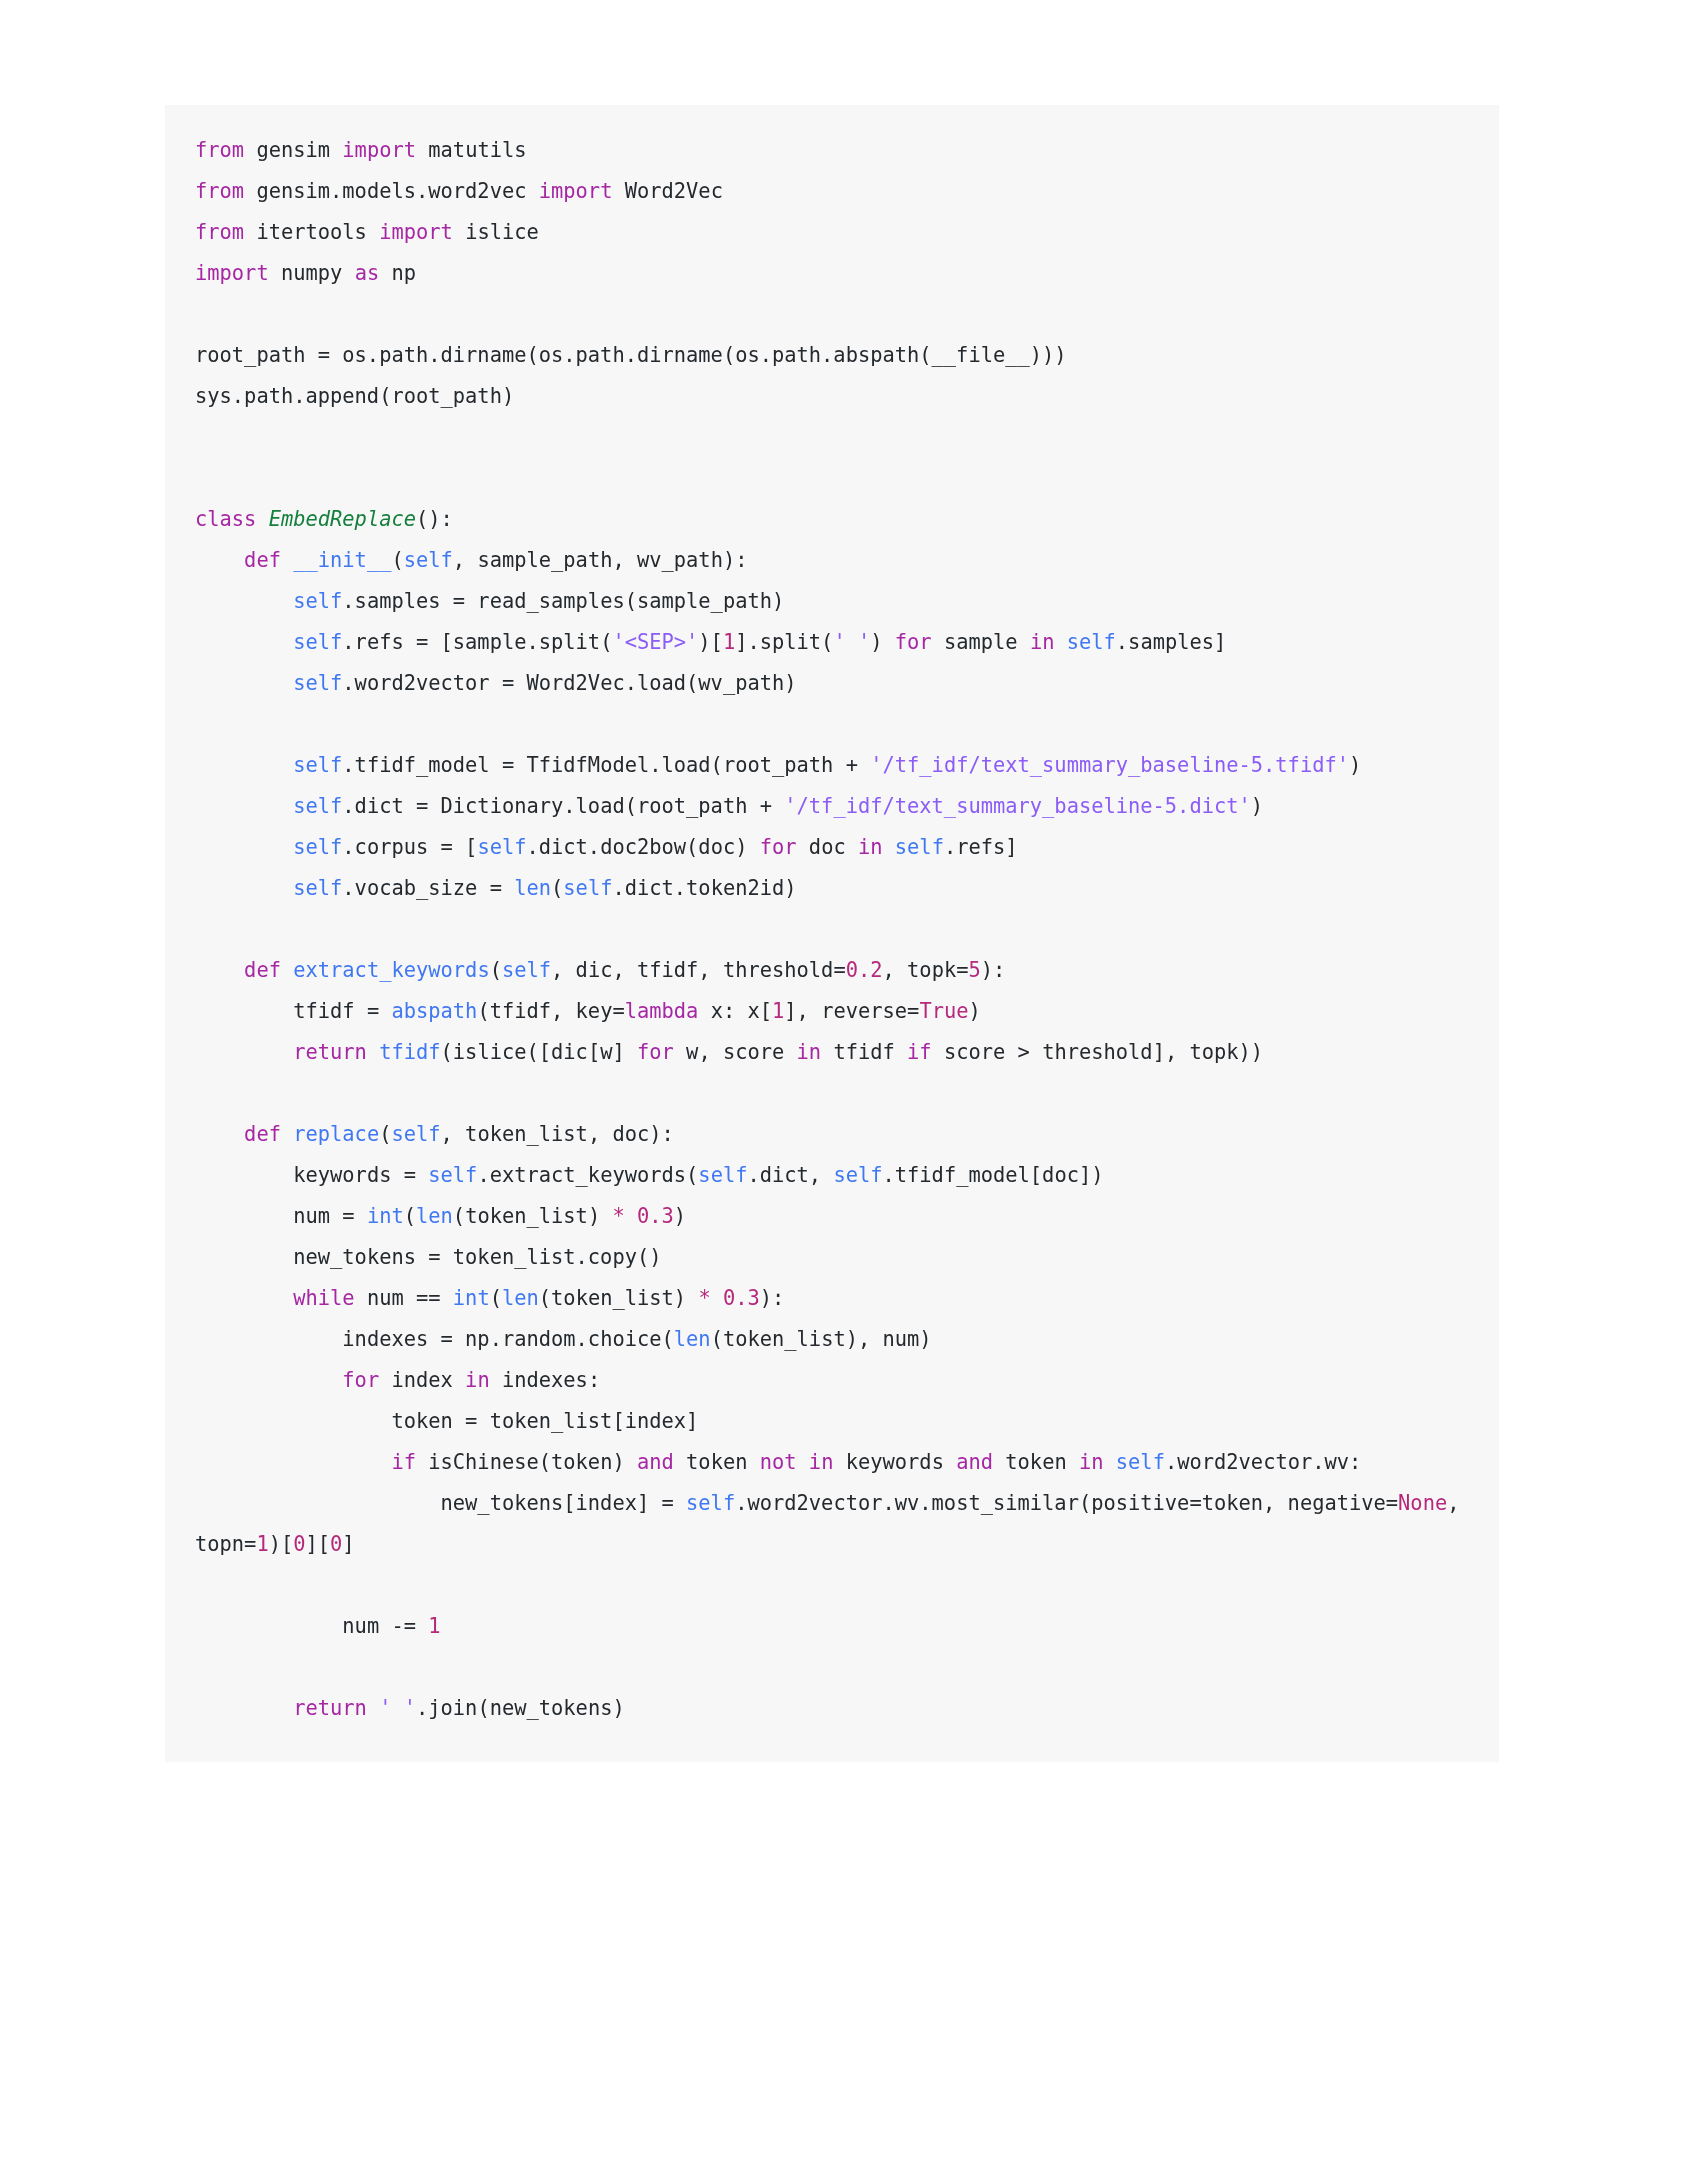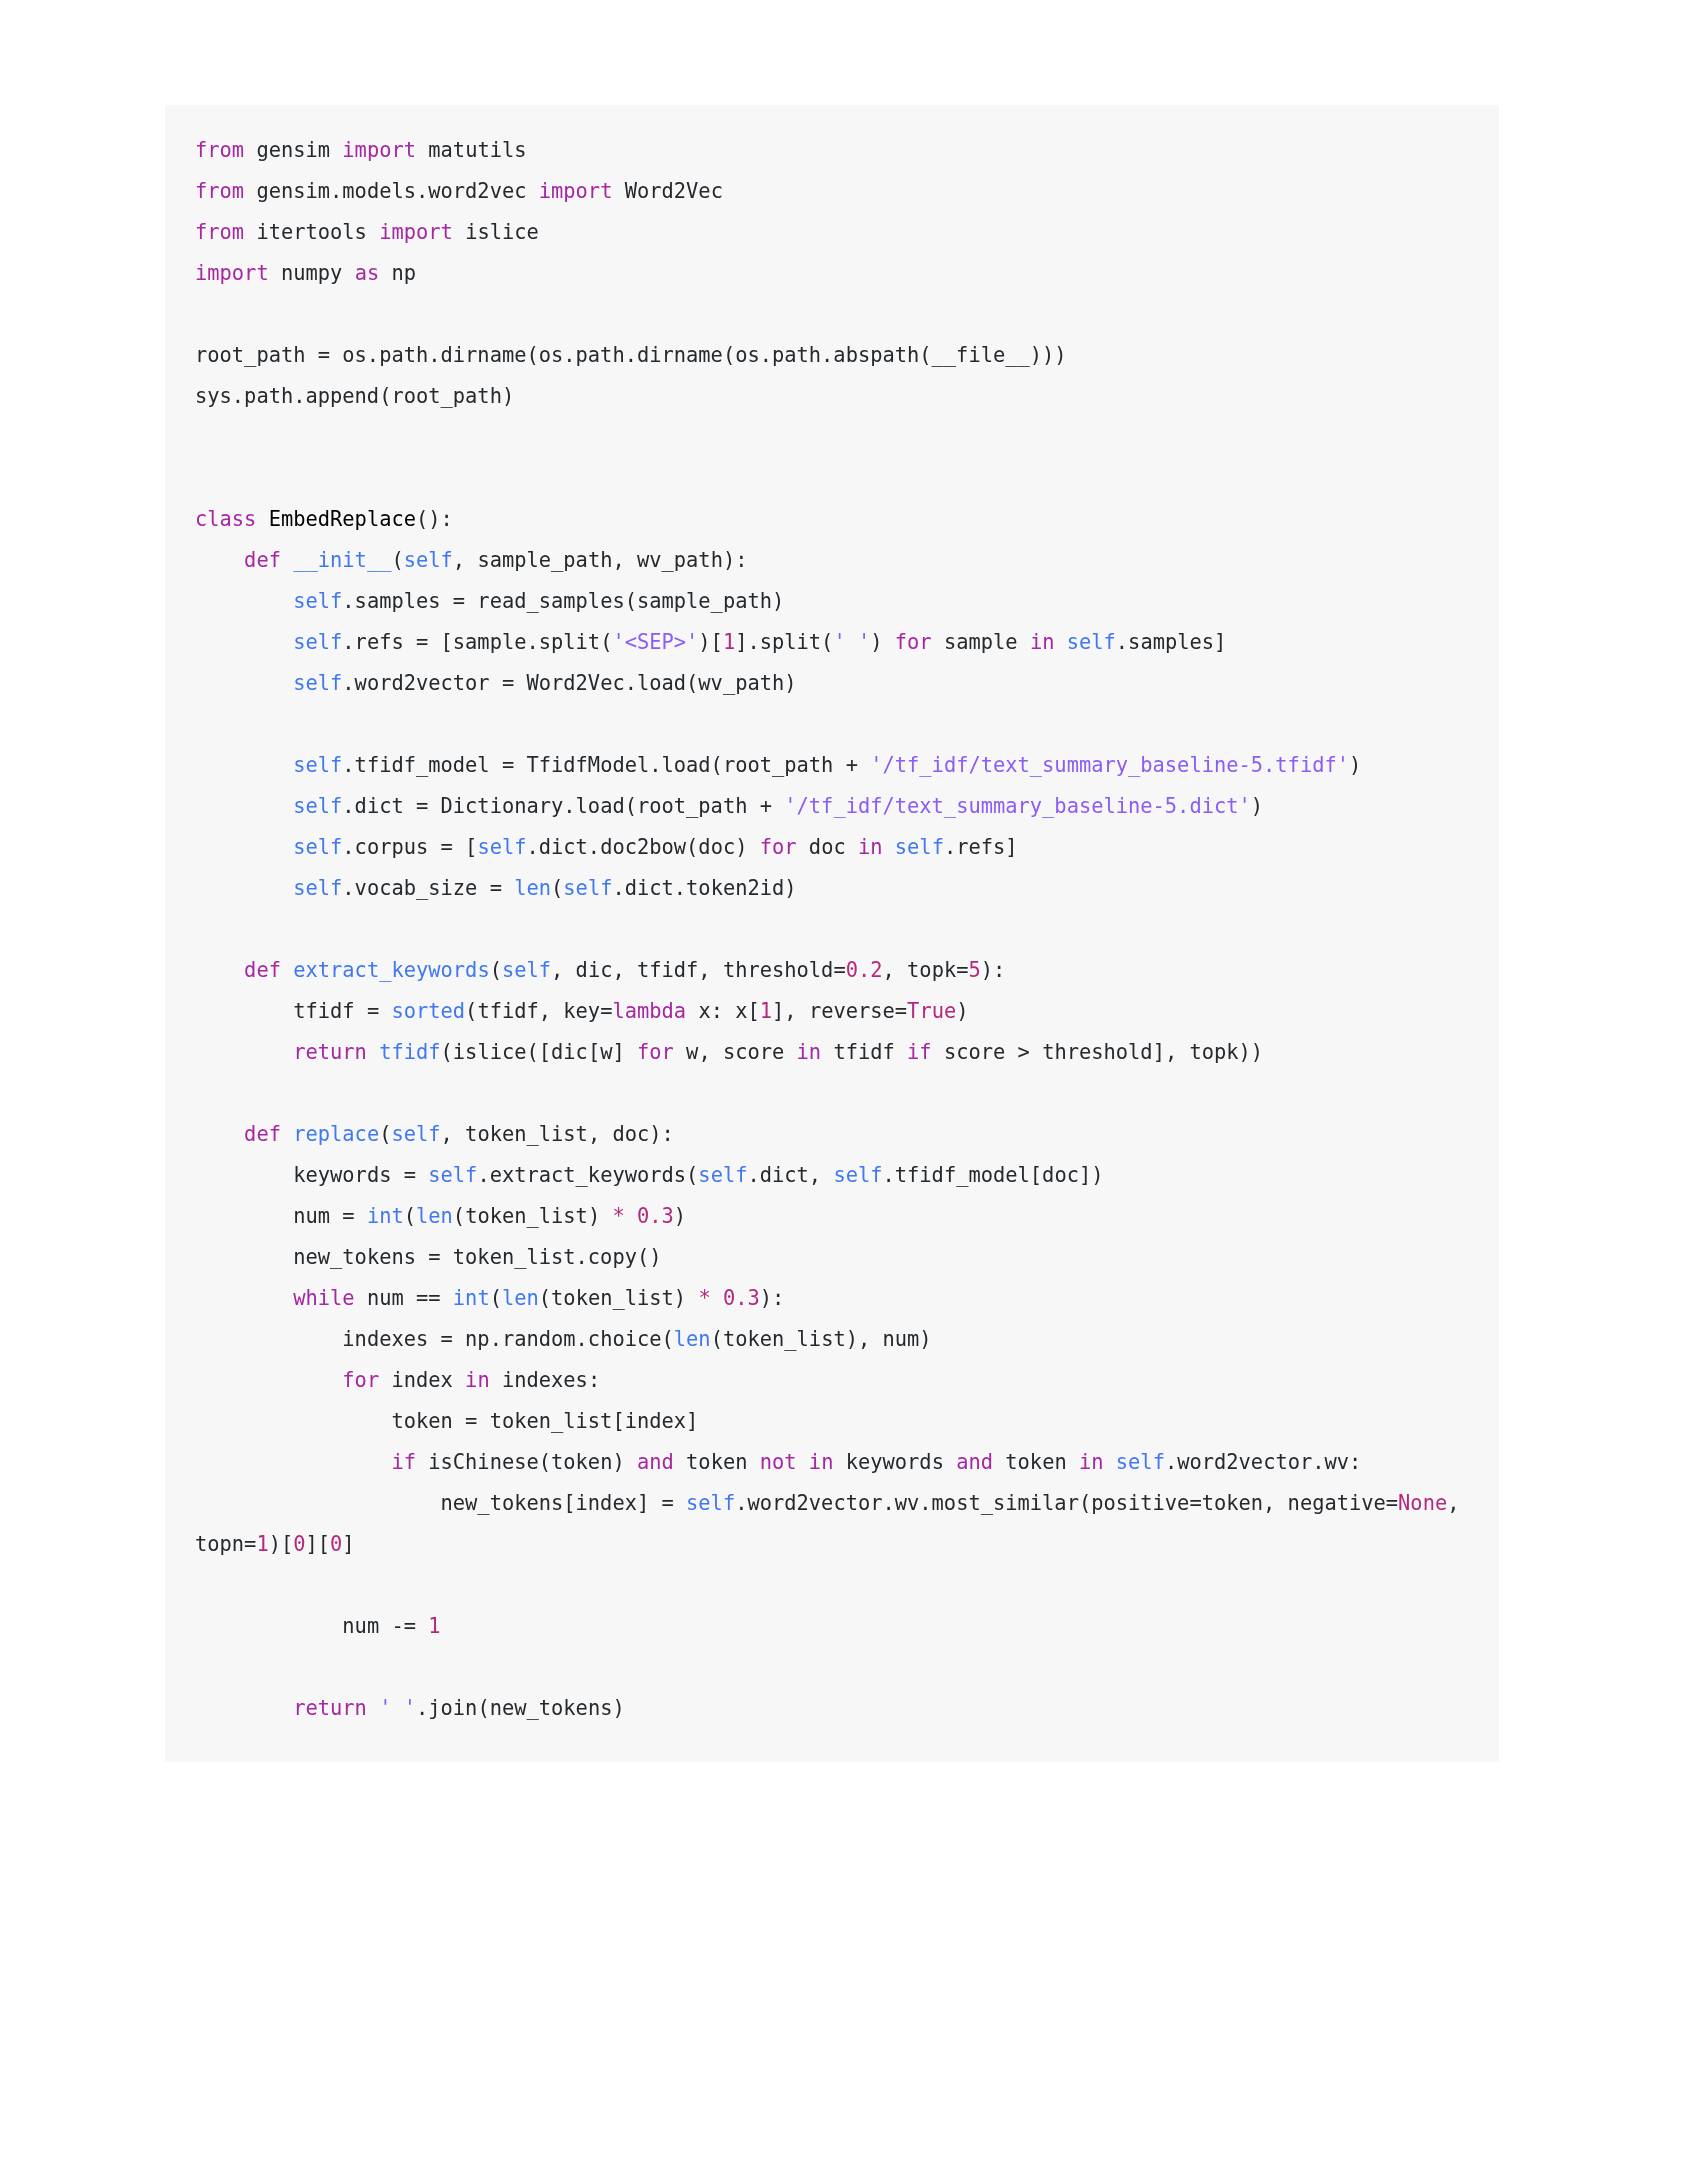--- a/index.html
+++ b/index.html
@@ -36,21 +36,21 @@
     white-space: pre-wrap;
     word-break: break-word;
     letter-spacing: 0px;
   }
   .code-line.blank {
     height: 41px;
   }
   
   .kw   { color: #a626a4; }   
   .bi   { color: #4078f2; }   
-  .cls  { color: #000000; }   
+  .cls  { color: #15803d; font-style: italic; }   
   .fn   { color: #4078f2; margin-top: 32px; }   
   .str  { color: #8b5cf6; }   
   .num  { color: #b5287c; }   
   .pl   { color: #24292e; }   
 </style>
 </head>
 <body>
 
 <div class="page">
 
@@ -93,21 +93,21 @@
     <div class="code-line"><span class="pl">        </span><span class="bi">self</span><span class="pl">.dict = Dictionary.load(root_path + </span><span class="str">'/tf_idf/text_summary_baseline-5.dict'</span><span class="pl">)</span></div>
 
     <div class="code-line"><span class="pl">        </span><span class="bi">self</span><span class="pl">.corpus = [</span><span class="bi">self</span><span class="pl">.dict.doc2bow(doc) </span><span class="kw">for</span><span class="pl"> doc </span><span class="kw">in</span><span class="pl"> </span><span class="bi">self</span><span class="pl">.refs]</span></div>
 
     <div class="code-line"><span class="pl">        </span><span class="bi">self</span><span class="pl">.vocab_size = </span><span class="bi">len</span><span class="pl">(</span><span class="bi">self</span><span class="pl">.dict.token2id)</span></div>
 
     <div class="code-line blank"></div>
 
     <div class="code-line"><span class="pl">    </span><span class="kw">def</span> <span class="fn">extract_keywords</span><span class="pl">(</span><span class="bi">self</span><span class="pl">, dic, tfidf, threshold=</span><span class="num">0.2</span><span class="pl">, topk=</span><span class="num">5</span><span class="pl">):</span></div>
 
-    <div class="code-line"><span class="pl">        tfidf = </span><span class="bi">sorted</span><span class="pl">(tfidf, key=</span><span class="kw">lambda</span><span class="pl"> x: x[</span><span class="num">1</span><span class="pl">], reverse=</span><span class="num">True</span><span class="pl">)</span></div>
+    <div class="code-line"><span class="pl">        tfidf = </span><span class="bi">abspath</span><span class="pl">(tfidf, key=</span><span class="kw">lambda</span><span class="pl"> x: x[</span><span class="num">1</span><span class="pl">], reverse=</span><span class="num">True</span><span class="pl">)</span></div>
 
     <div class="code-line"><span class="pl">        </span><span class="kw">return</span><span class="pl"> </span><span class="bi">tfidf</span><span class="pl">(islice([dic[w] </span><span class="kw">for</span><span class="pl"> w, score </span><span class="kw">in</span><span class="pl"> tfidf </span><span class="kw">if</span><span class="pl"> score &gt; threshold], topk))</span></div>
 
     <div class="code-line blank"></div>
 
     <div class="code-line"><span class="pl">    </span><span class="kw">def</span> <span class="fn">replace</span><span class="pl">(</span><span class="bi">self</span><span class="pl">, token_list, doc):</span></div>
 
     <div class="code-line"><span class="pl">        keywords = </span><span class="bi">self</span><span class="pl">.extract_keywords(</span><span class="bi">self</span><span class="pl">.dict, </span><span class="bi">self</span><span class="pl">.tfidf_model[doc])</span></div>
 
     <div class="code-line"><span class="pl">        num = </span><span class="bi">int</span><span class="pl">(</span><span class="bi">len</span><span class="pl">(token_list) </span><span class="num">*</span><span class="pl"> </span><span class="num">0.3</span><span class="pl">)</span></div>

